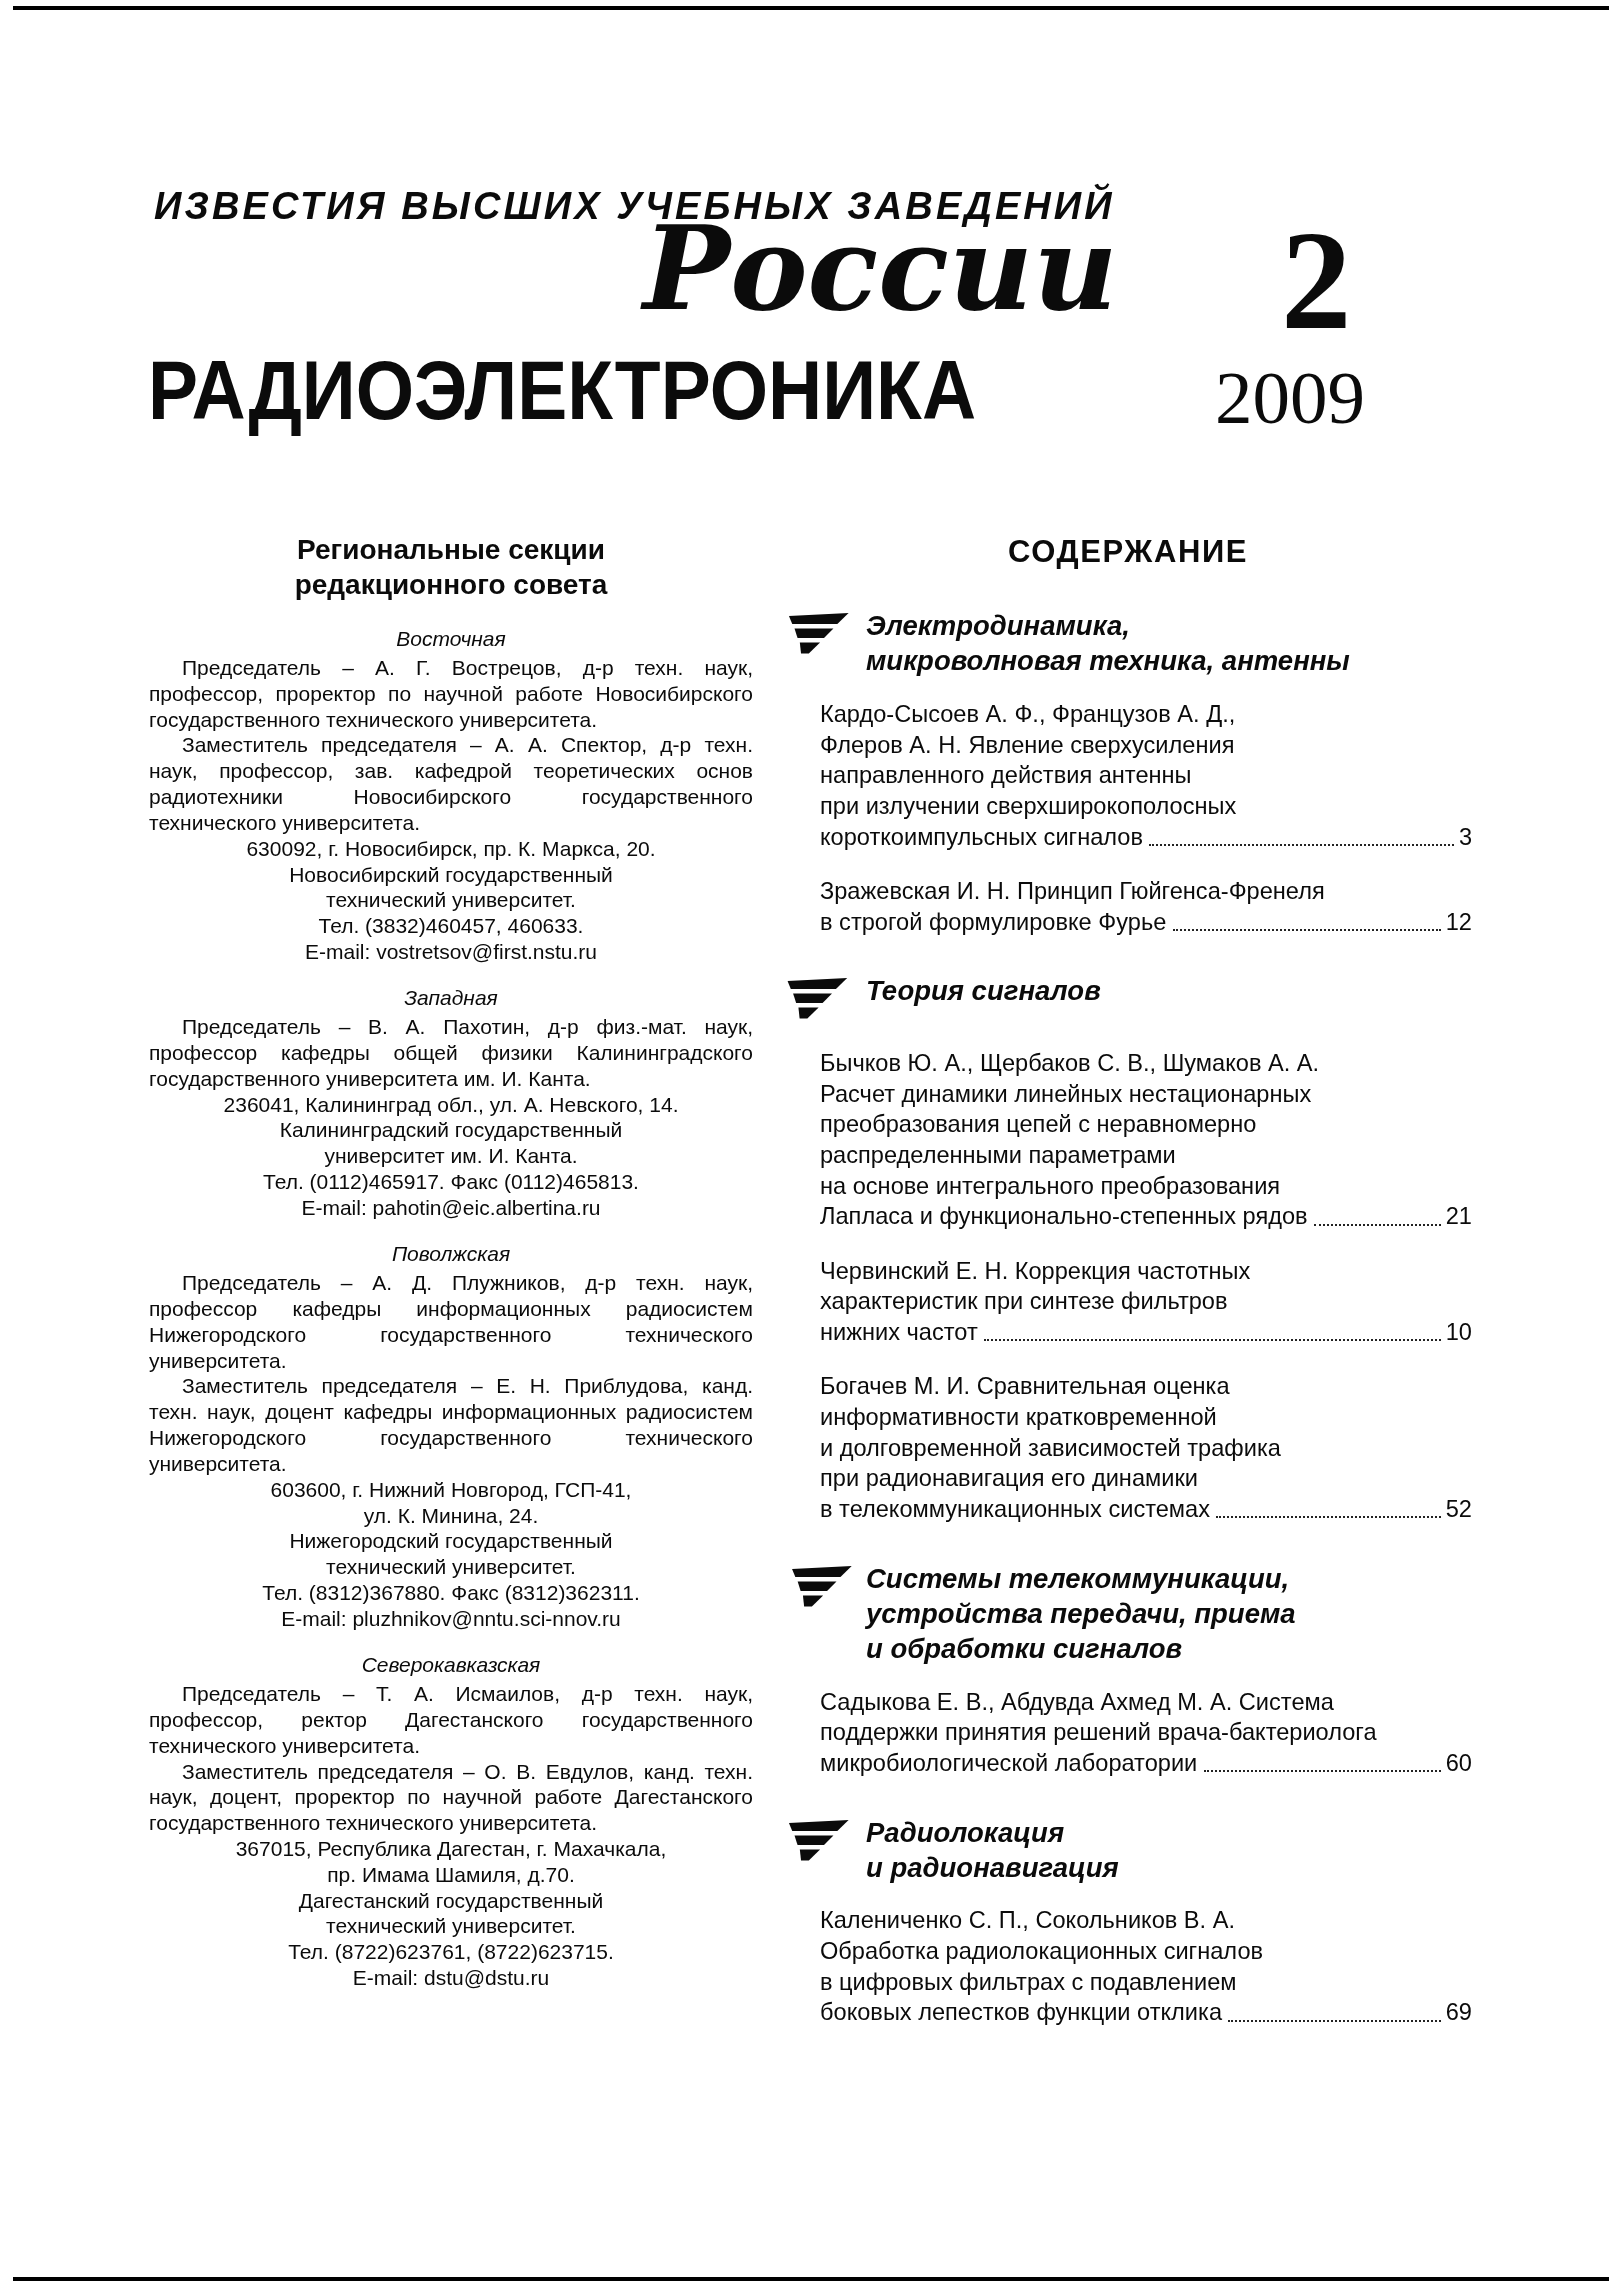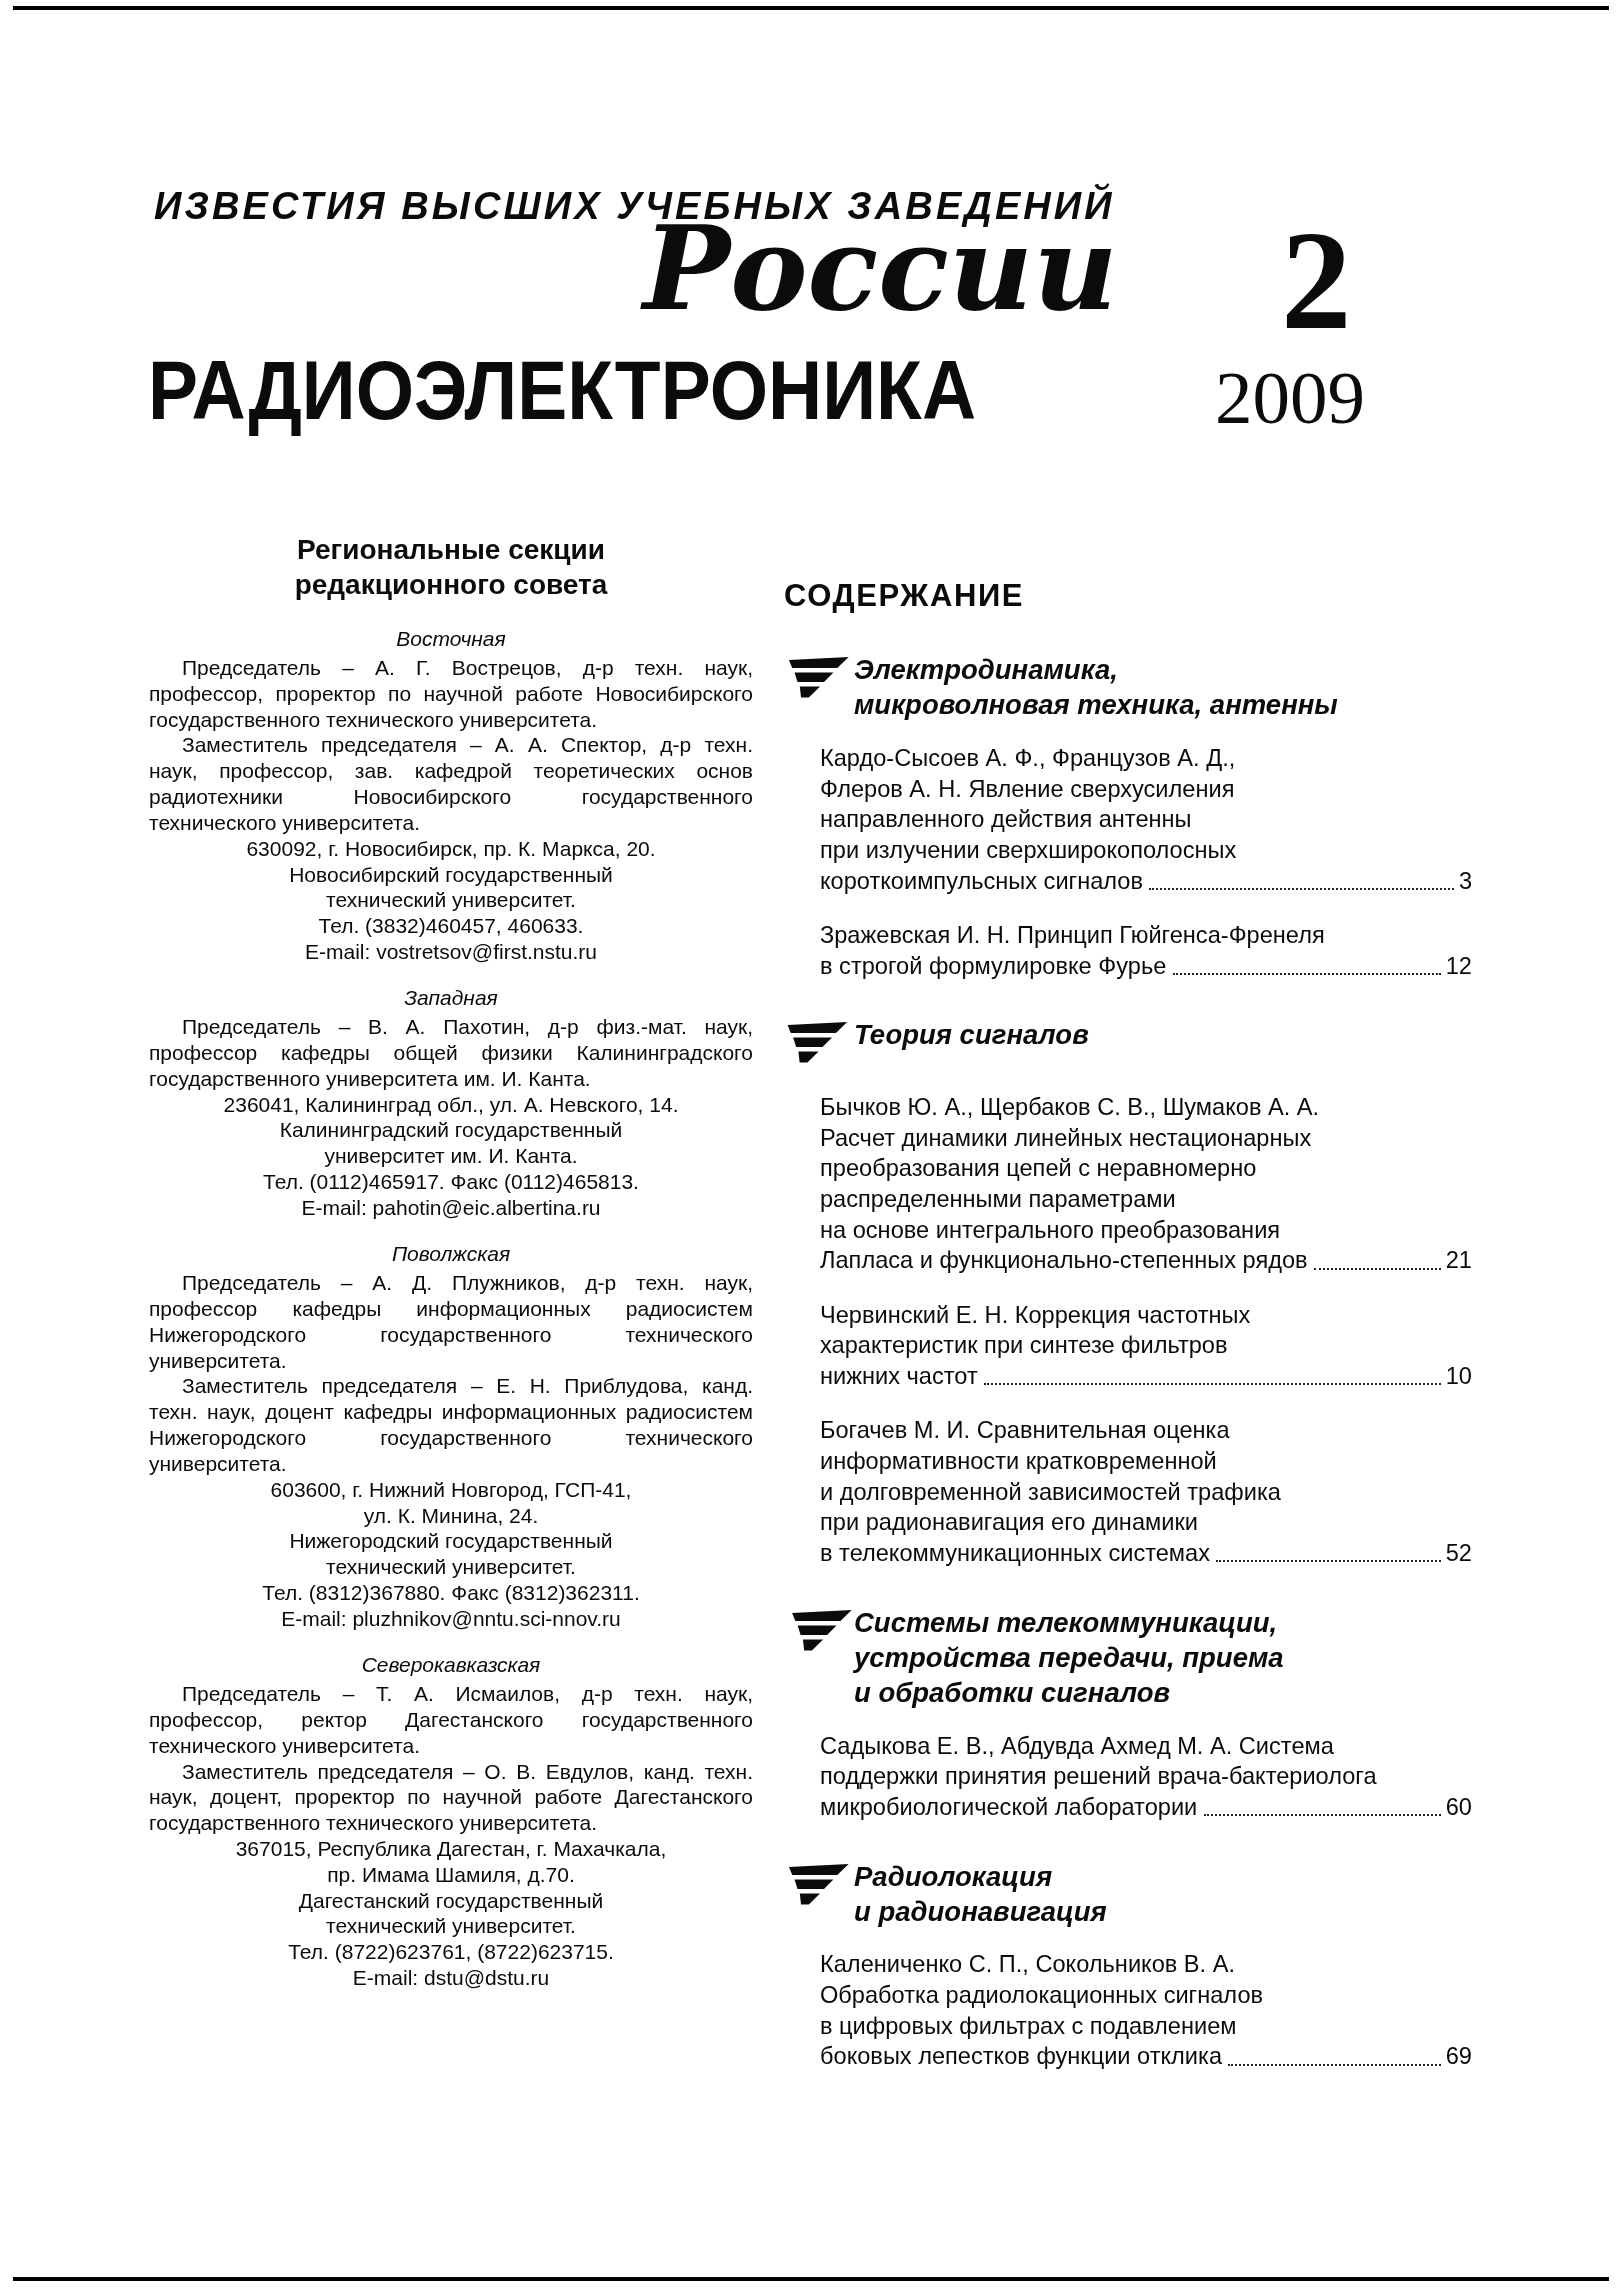--- a/index.html
+++ b/index.html
@@ -52,23 +52,23 @@
   .left-col { width: 604px; font-size: 21px; line-height: 1.23; }
   .right-col { width: 688px; font-size: 23.6px; line-height: 1.3; }
 
   
   .left-heading { text-align: center; font-weight: bold; font-size: 28px; line-height: 1.25; margin-bottom: 24px; }
   .region-name { text-align: center; font-style: italic; margin: 20.4px 0 3.1px; }
   .region-par { margin: 0; text-align: justify; text-indent: 33px; }
   .addr { text-align: center; }
 
   
-  .toc-heading { font-weight: bold; font-size: 31px; letter-spacing: 1.6px; margin-bottom: 3.1px; margin-top: 44px; }
+  .toc-heading { text-align: center; font-weight: bold; font-size: 31px; letter-spacing: 1.6px; margin-bottom: 3.1px; }
   .toc-sec { margin-top: 36px; }
-  .toc-sec-header { display: flex; gap: 9px; margin-bottom: 20.4px; }
+  .toc-sec-header { display: flex; gap: 21px; margin-bottom: 20.4px; }
   .sec-icon { flex: 0 0 61px; padding-top: 4.7px; transform: skewX(-10deg); }
   .sec-title { font-weight: bold; font-style: italic; font-size: 27.5px; line-height: 1.28; }
   .toc-entry { margin: 0 0 23.6px 0; padding-left: 36px; }
   .toc-line.last { display: flex; align-items: baseline; }
   .toc-line.last .t, .toc-line.last .au { white-space: nowrap; }
   .dots { flex: 1 1 auto; min-width: 23.6px; border-bottom: 2.4px dotted #222; margin: 0 4.7px 6.3px 6.3px; align-self: flex-end; }
   .au { font-weight: normal; }
 </style>
 </head>
 <body>

